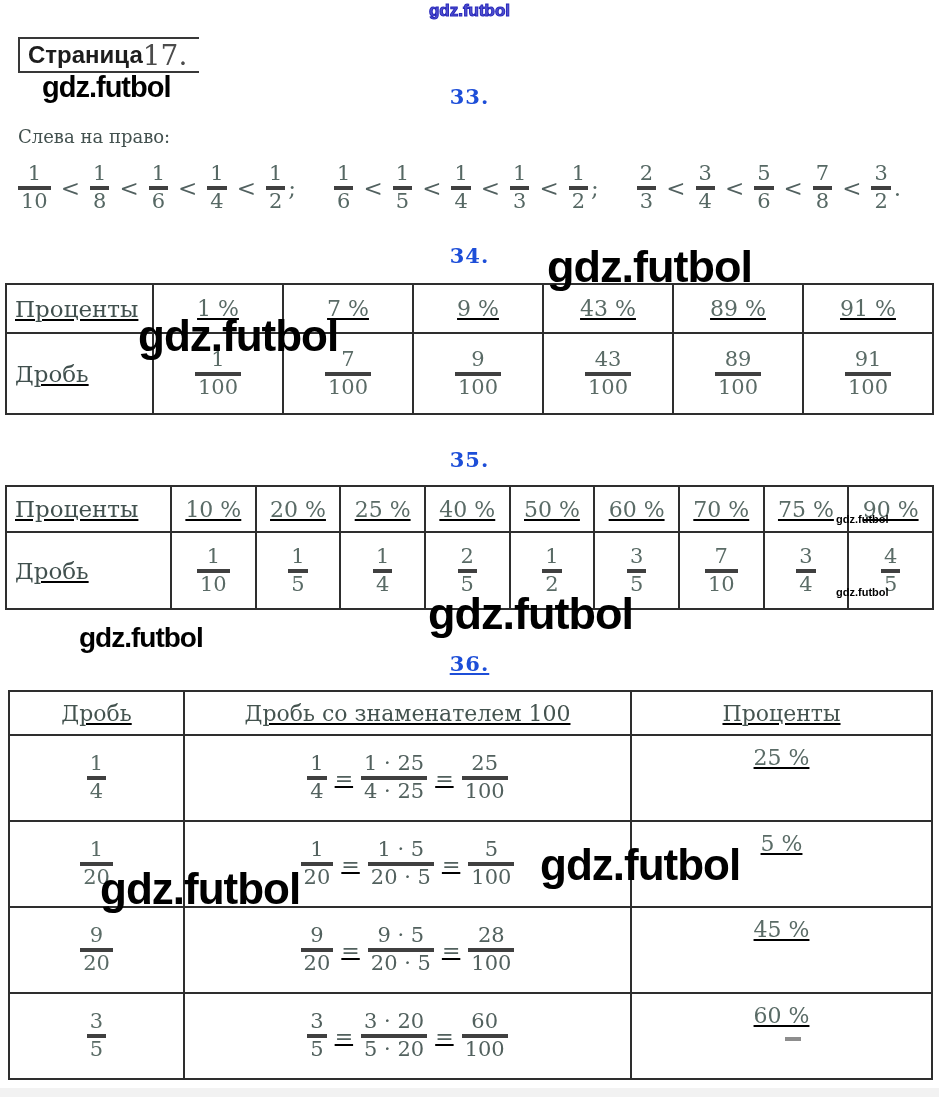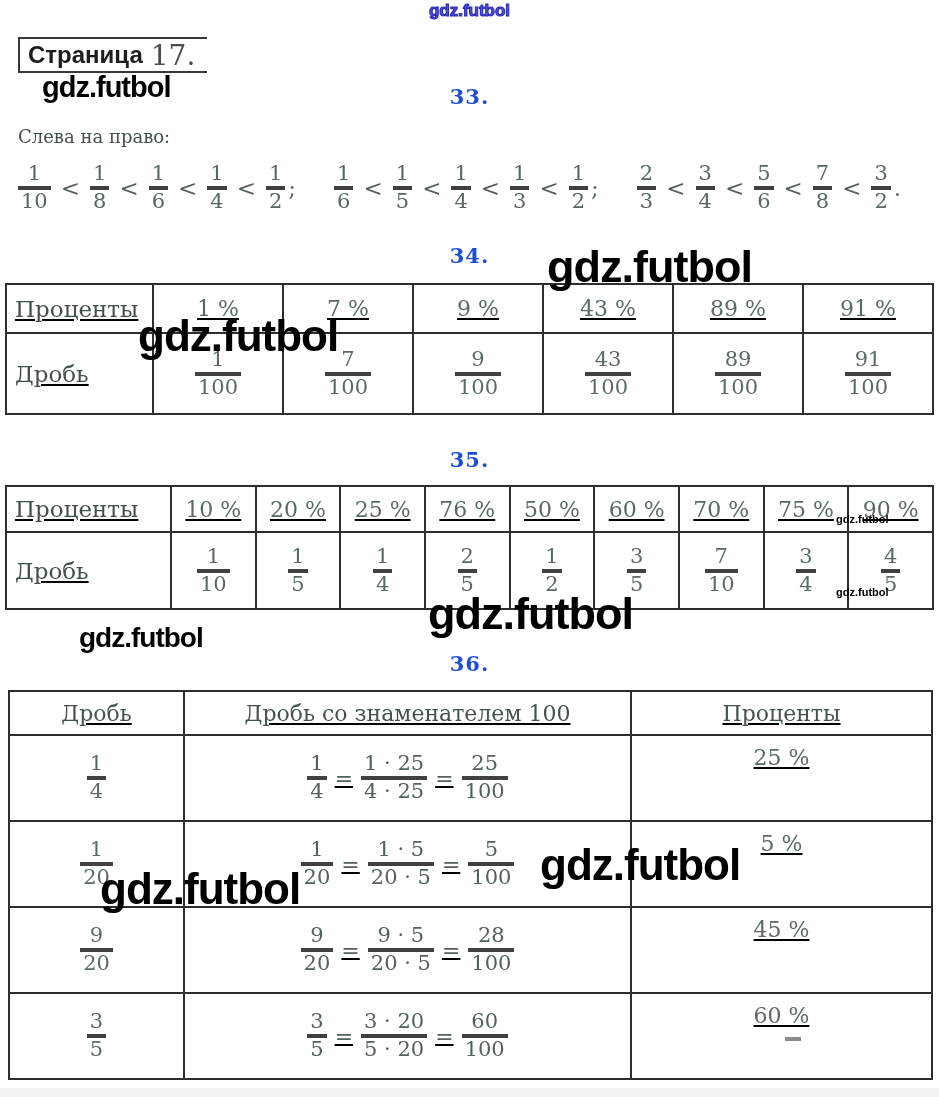--- a/index.html
+++ b/index.html
@@ -17,28 +17,28 @@
   .wm-sm1{left:836px;top:513px;font-size:11px;letter-spacing:0;}
   .wm-sm2{left:836px;top:586px;font-size:11px;letter-spacing:0;}
   .wm-below35{left:428px;top:588px;font-size:45px;}
   .wm-left35{left:79px;top:622px;font-size:28px;}
   .wm-on36{left:100px;top:864px;font-size:44px;}
   .wm-right{left:540px;top:840px;font-size:44px;}
 
   
   .page-box{position:absolute;left:18px;top:37px;height:30px;padding:1px 12px 1px 8px;
       border-top:2px solid #383838;border-left:2px solid #383838;border-bottom:2px solid #383838;
-      display:flex;align-items:center;gap:8px;}
+      display:flex;align-items:center;gap:0;}
   .page-label{font-family:"Liberation Sans", sans-serif;font-weight:700;font-size:24px;color:#1d1d1d;}
   .page-number{font-size:28px;color:#4c4c4c;}
 
   
   .sec{position:absolute;left:0;right:0;text-align:center;font-weight:700;font-size:21px;
       color:#1d4ed8;letter-spacing:1px;}
-  .sec-33{top:84px;} .sec-34{top:243px;} .sec-35{top:447px;text-align:center;} .sec-36{top:651px;}
+  .sec-33{top:84px;} .sec-34{top:243px;} .sec-35{top:447px;text-align:center;} .sec-36{top:651px;text-decoration:underline;}
 
   .intro{position:absolute;left:18px;top:126px;font-size:18px;color:#43514f;}
 
   
   .frac{display:inline-block;text-align:center;vertical-align:middle;line-height:1.12;}
   .frac .num{display:block;padding:0 3px;}
   .frac .den{display:block;border-top:4px solid #404040;padding:0 3px;}
 
   
   .ineq{position:absolute;left:18px;top:162px;right:4px;font-size:21px;color:#566864;
@@ -221,21 +221,21 @@
         <col>
         <col>
         <col>
       </colgroup>
     <tbody id="t35-body">
         <tr class=" r1">
           <th class="row-label r1">Проценты</th>
           <td class="pct-cell r1">10 %</td>
           <td class="pct-cell r1">20 %</td>
           <td class="pct-cell r1">25 %</td>
-          <td class="pct-cell r1">76 %</td>
+          <td class="pct-cell r1">40 %</td>
           <td class="pct-cell r1">50 %</td>
           <td class="pct-cell r1">60 %</td>
           <td class="pct-cell r1">70 %</td>
           <td class="pct-cell r1">75 %</td>
           <td class="pct-cell r1">90 %</td>
         </tr>
         <tr class=" r2">
           <th class="row-label r2">Дробь</th>
           <td class="frc-cell r2"><span class="frac"><span class="num">1</span><span class="den">10</span></span></td>
           <td class="frc-cell r2"><span class="frac"><span class="num">1</span><span class="den">5</span></span></td>

